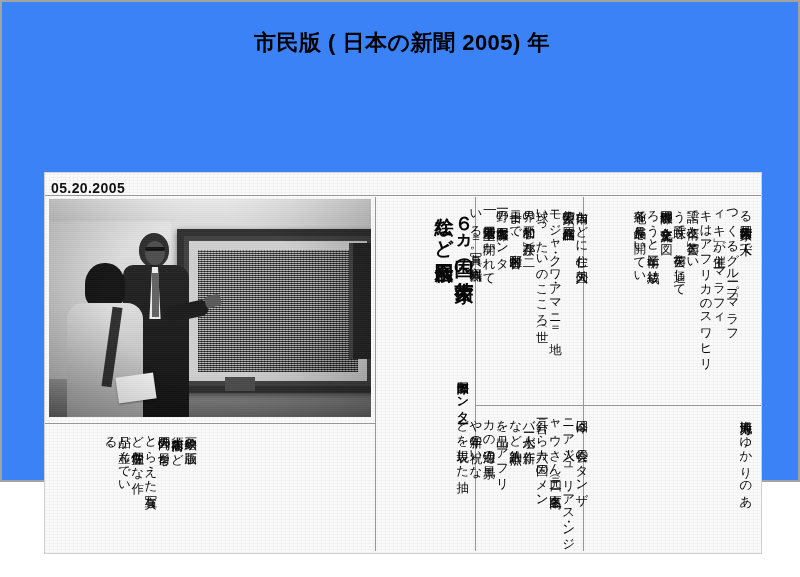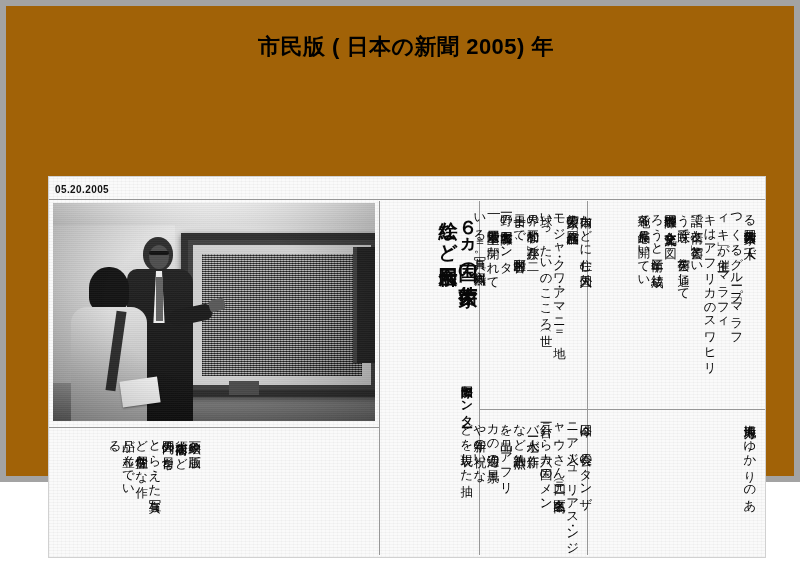--- a/index.html
+++ b/index.html
@@ -10,23 +10,23 @@
     width: 800px;
     height: 577px;
     background: #ffffff;
     font-family: "Liberation Sans", sans-serif;
     overflow: hidden;
   }
   #page {
     position: relative;
     width: 800px;
     height: 482px;
-    background: #a16207;
+    background: #3b82f6;
     box-sizing: border-box;
-    border: 6px solid #a3a3a3;
+    border: 2px solid #a3a3a3;
   }
   #page-title {
     position: absolute;
     top: 26px;
     left: 0;
     width: 800px;
     text-align: center;
     font-size: 22px;
     font-weight: bold;
     color: #000000;
@@ -54,21 +54,21 @@
     background:
       repeating-linear-gradient(0deg, rgba(0,0,0,0.035) 0px, rgba(0,0,0,0.035) 1px, rgba(0,0,0,0) 1px, rgba(0,0,0,0) 3px),
       repeating-linear-gradient(90deg, rgba(0,0,0,0.025) 0px, rgba(0,0,0,0.025) 1px, rgba(0,0,0,0) 1px, rgba(0,0,0,0) 4px);
     opacity: 0.85;
   }
 
   #clip-date {
     position: absolute;
     left: 6px;
     top: 7px;
-    font-size: 10px;
+    font-size: 14px;
     font-weight: bold;
     font-family: "Liberation Sans", sans-serif;
     color: #1a1a1a;
     letter-spacing: 0.4px;
     z-index: 6;
   }
 
   
   #photo {
     position: absolute;

